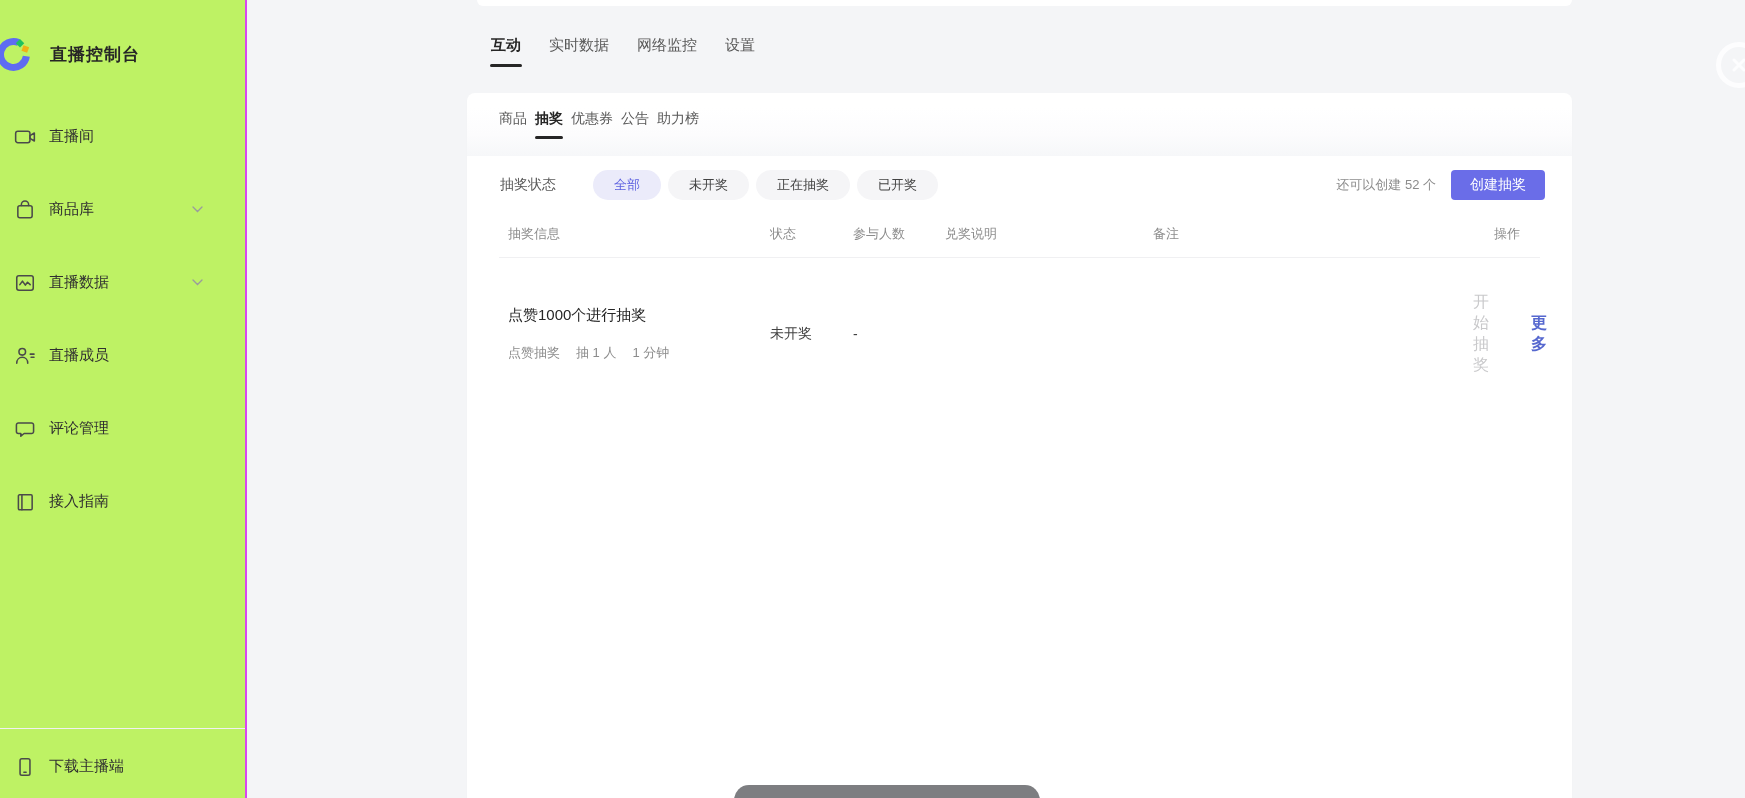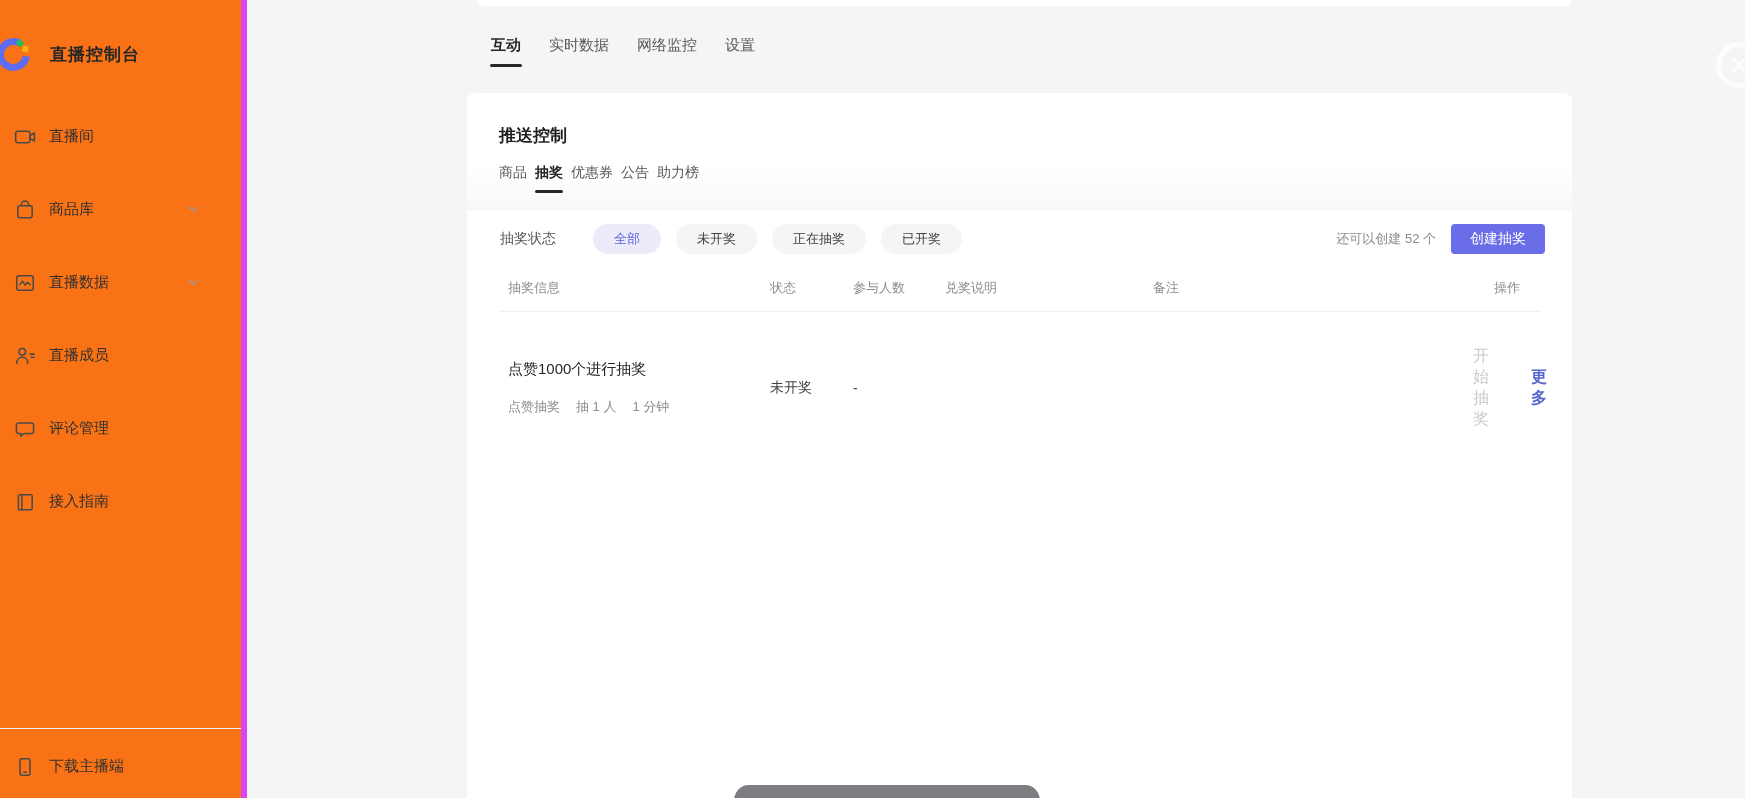--- a/index.html
+++ b/index.html
@@ -1,21 +1,21 @@
 <!DOCTYPE html>
 <html><head>
 <meta charset="utf-8">
 <style>
   * { margin:0; padding:0; box-sizing:border-box; }
   html,body { width:1745px; height:798px; overflow:hidden; }
   body { font-family:"Liberation Sans","DejaVu Sans",sans-serif; background:#f4f5f7; color:#262626; }
   .app { display:flex; width:1745px; height:798px; overflow:hidden; }
 
   
-  .sidebar { width:247px; min-width:247px; height:100%; background:#f97316; border-right:6px solid #d946ef; display:flex; flex-direction:column; }
+  .sidebar { width:247px; min-width:247px; height:100%; background:#bef264; border-right:2px solid #d946ef; display:flex; flex-direction:column; }
   .logo-row { display:flex; align-items:center; padding:31px 0 0 0; height:77px; }
   .logo-row svg { margin-left:-4px; }
   .app-title { font-size:17px; font-weight:600; color:#262626; margin-left:12px; letter-spacing:1px; }
   .menu { margin-top:23px; }
   .menu-item { display:flex; align-items:center; height:73px; padding:0 42px 0 14px; cursor:pointer; }
   .menu-item .mi-icon { width:22px; height:22px; display:flex; align-items:center; justify-content:center; }
   .menu-item .mi-label { font-size:15px; color:#303030; margin-left:13px; }
   .menu-item .chev { margin-left:auto; display:flex; }
   .sidebar-divider { margin-top:auto; border-top:1px solid #f0f0f2; }
   .menu.bottom { margin-top:12px; margin-bottom:6px; }
@@ -31,21 +31,21 @@
 
   .card { position:absolute; left:220px; top:93px; width:1105px; height:740px; background:#fff; border-radius:8px; box-shadow:0 1px 2px rgba(0,0,0,.02); }
   .card-title { font-size:17px; font-weight:600; color:#1f1f1f; padding:31px 32px 0; }
   .subtabs { display:flex; gap:8px; margin-top:15px; padding:2px 32px 0; height:48px; background:linear-gradient(180deg,#ffffff 0%,#fcfcfd 55%,#f6f7f9 100%); }
   .subtab { font-size:14px; color:#595959; position:relative; padding-bottom:10px; height:fit-content; cursor:pointer; }
   .subtab.active { color:#262626; font-weight:700; }
   .subtab.active::after { content:""; position:absolute; bottom:-1px; left:50%; transform:translateX(-50%); width:28px; height:3px; background:#262626; border-radius:2px; }
 
   .filter-row { display:flex; align-items:center; margin-top:14px; padding:0 27px 0 33px; height:30px; }
   .filter-label { font-size:14px; color:#595959; }
-  .pills { display:flex; gap:15px; margin-left:37px; }
+  .pills { display:flex; gap:7px; margin-left:37px; }
   .pill { height:30px; border-radius:15px; padding:0 21px; display:flex; align-items:center; font-size:13px; background:#f5f5f7; color:#434343; cursor:pointer; }
   .pill.selected { background:#ebebfa; color:#5d61e0; }
   .quota { margin-left:auto; font-size:13px; color:#8c8c8c; }
   .create-btn { margin-left:15px; height:30px; padding:0 19px; border:none; border-radius:4px; background:#6a6de8; color:#fff; font-size:14px; font-family:inherit; cursor:pointer; }
 
   .table { margin:25px 32px 0; }
   .thead, .trow { display:grid; grid-template-columns:262px 83px 92px 208px 320px 1fr; padding-left:9px; align-items:center; }
   .thead { border-bottom:1px solid #f0f0f2; padding-bottom:14px; }
   .th { font-size:13px; color:#8c8c8c; }
   .th.actions, .td.actions { text-align:right; padding-right:20px; }
@@ -164,21 +164,20 @@
     <div class="top-strip"></div>
 
     <div class="main-tabs">
       <div class="main-tab active">互动</div>
       <div class="main-tab">实时数据</div>
       <div class="main-tab">网络监控</div>
       <div class="main-tab">设置</div>
     </div>
 
     <section class="card">
-      <h2 class="card-title">推送控制</h2>
 
       <div class="subtabs">
         <div class="subtab">商品</div>
         <div class="subtab active">抽奖</div>
         <div class="subtab">优惠券</div>
         <div class="subtab">公告</div>
         <div class="subtab">助力榜</div>
       </div>
 
       <div class="filter-row">

